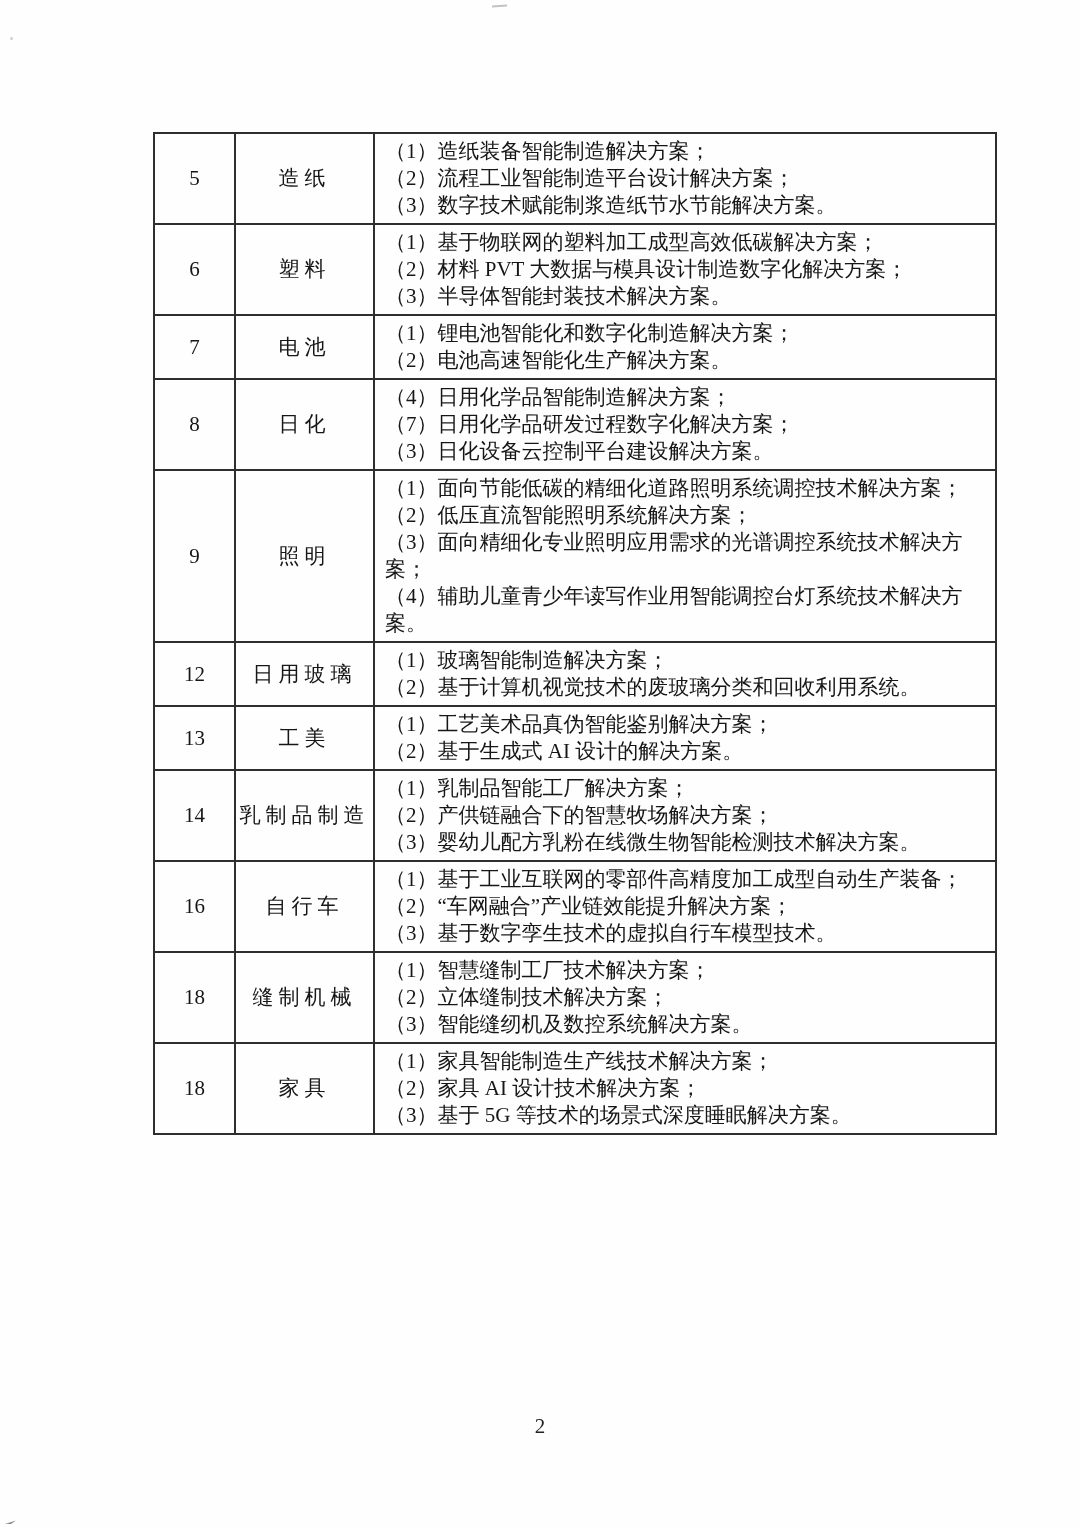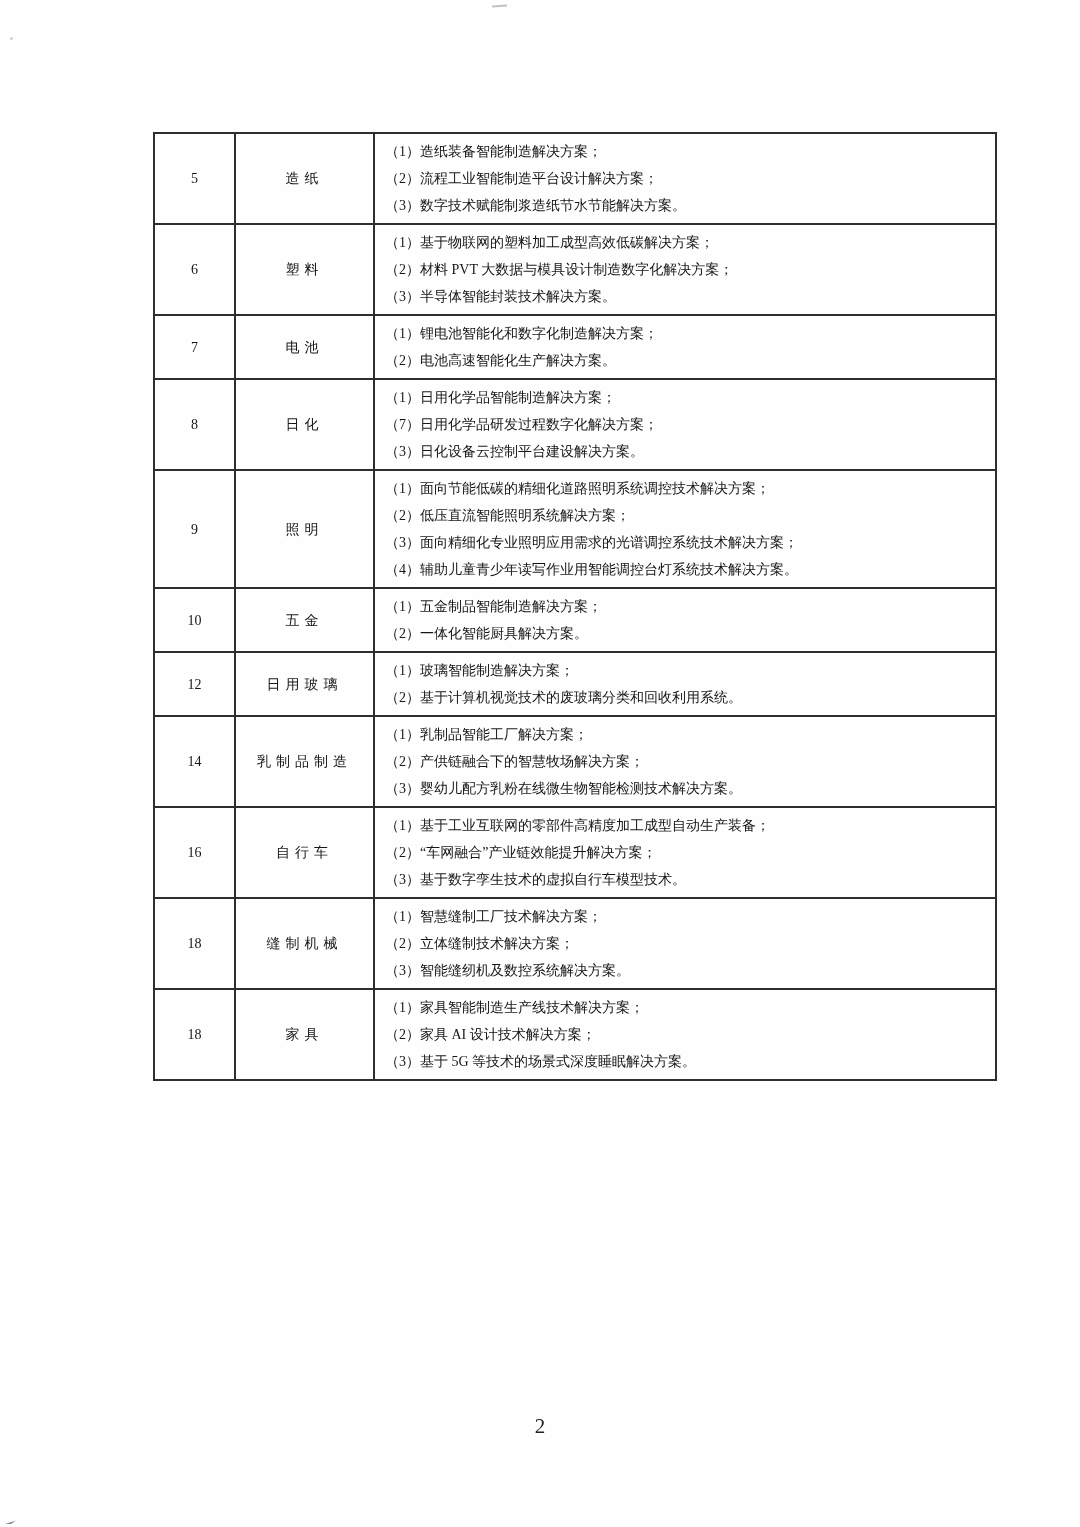--- a/index.html
+++ b/index.html
@@ -19,21 +19,21 @@
   table.solutions {
     position: absolute;
     left: 153px;
     top: 132px;
     border-collapse: collapse;
     table-layout: fixed;
     width: 820px;
   }
   table.solutions td {
     border: 2px solid #2e2e2e;
-    font-size: 14px;
+    font-size: 21px;
     line-height: 27px;
     vertical-align: middle;
   }
   td.c-no {
     width: 77px;
     text-align: center;
     font-size: 22px;
     font-family: "Liberation Serif", "DejaVu Serif", serif;
   }
   td.c-cat {
@@ -112,49 +112,49 @@
           <td class="c-cat">电池</td>
           <td class="c-items">
             <div class="item">（1）锂电池智能化和数字化制造解决方案；</div>
             <div class="item">（2）电池高速智能化生产解决方案。</div>
           </td>
         </tr>
         <tr>
           <td class="c-no">8</td>
           <td class="c-cat">日化</td>
           <td class="c-items">
-            <div class="item">（1）日用化学品智能制造解决方案；</div>
+            <div class="item">（4）日用化学品智能制造解决方案；</div>
             <div class="item">（7）日用化学品研发过程数字化解决方案；</div>
             <div class="item">（3）日化设备云控制平台建设解决方案。</div>
           </td>
         </tr>
         <tr>
           <td class="c-no">9</td>
           <td class="c-cat">照明</td>
           <td class="c-items">
             <div class="item">（1）面向节能低碳的精细化道路照明系统调控技术解决方案；</div>
             <div class="item">（2）低压直流智能照明系统解决方案；</div>
             <div class="item">（3）面向精细化专业照明应用需求的光谱调控系统技术解决方案；</div>
             <div class="item">（4）辅助儿童青少年读写作业用智能调控台灯系统技术解决方案。</div>
           </td>
         </tr>
         <tr>
-          <td class="c-no">10</td>
-          <td class="c-cat">五金</td>
-          <td class="c-items">
-            <div class="item">（1）五金制品智能制造解决方案；</div>
-            <div class="item">（2）一体化智能厨具解决方案。</div>
-          </td>
-        </tr>
-        <tr>
           <td class="c-no">12</td>
           <td class="c-cat">日用玻璃</td>
           <td class="c-items">
             <div class="item">（1）玻璃智能制造解决方案；</div>
             <div class="item">（2）基于计算机视觉技术的废玻璃分类和回收利用系统。</div>
+          </td>
+        </tr>
+        <tr>
+          <td class="c-no">13</td>
+          <td class="c-cat">工美</td>
+          <td class="c-items">
+            <div class="item">（1）工艺美术品真伪智能鉴别解决方案；</div>
+            <div class="item">（2）基于生成式 AI 设计的解决方案。</div>
           </td>
         </tr>
         <tr>
           <td class="c-no">14</td>
           <td class="c-cat">乳制品制造</td>
           <td class="c-items">
             <div class="item">（1）乳制品智能工厂解决方案；</div>
             <div class="item">（2）产供链融合下的智慧牧场解决方案；</div>
             <div class="item">（3）婴幼儿配方乳粉在线微生物智能检测技术解决方案。</div>
           </td>

